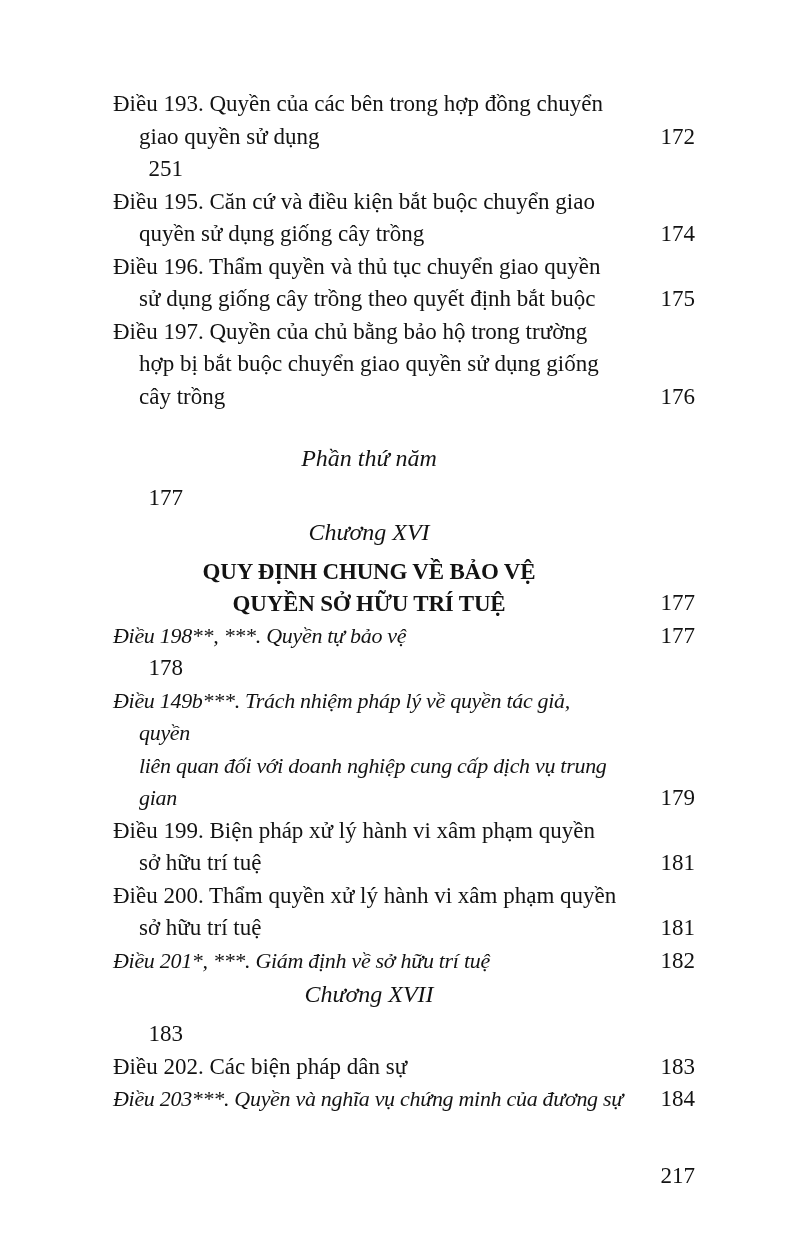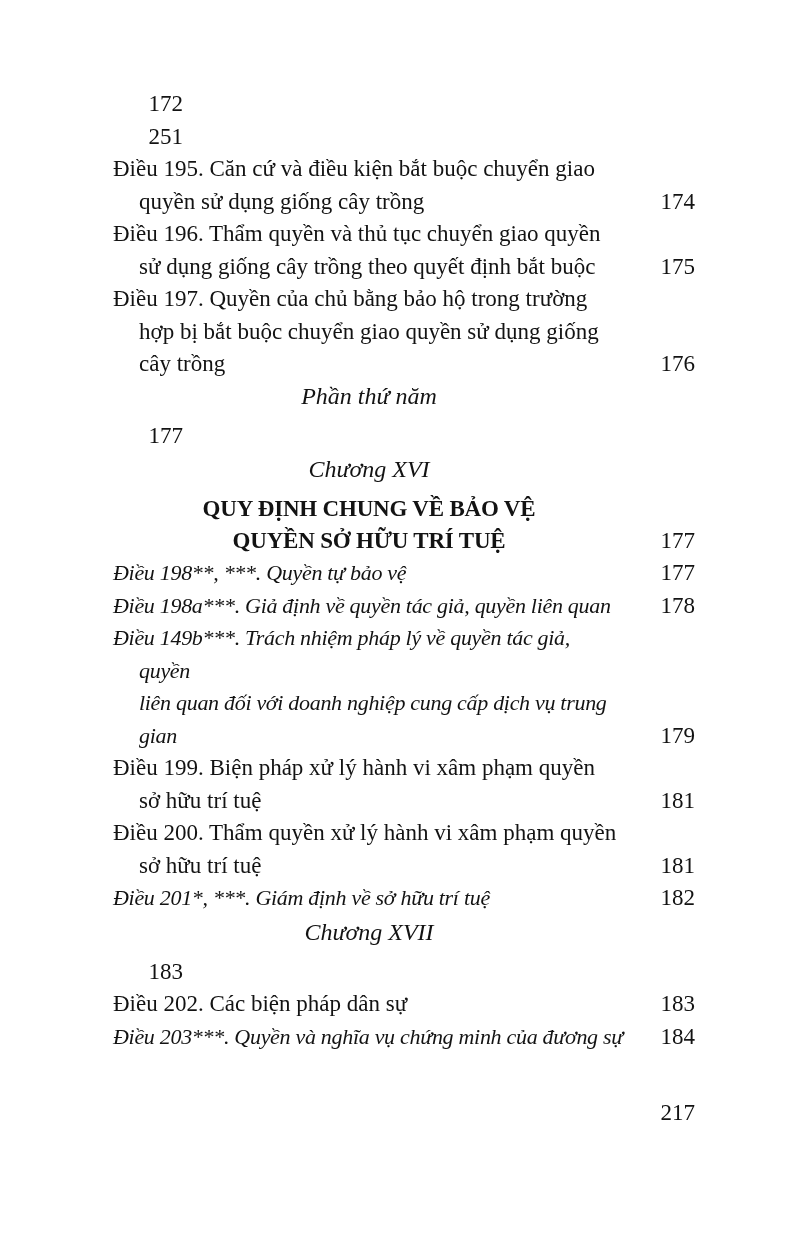--- a/index.html
+++ b/index.html
@@ -54,36 +54,38 @@
   }
   .row.heading .t {
     text-align: center;
     font-weight: bold;
     font-size: 23px;
     line-height: 32px;
     padding-left: 0;
     text-indent: 0;
     letter-spacing: -0.2px;
   }
-  .row.part-label   { margin-top: 0; }
+  .row.part-label   { margin-top: 30px; }
   .row.heading      { margin-top: 9px; }
   .row.chapter-label{ margin-top: 2px; }
   .footer {
     margin-top: 46px;
     text-align: right;
     font-size: 23px;
     line-height: 28px;
   }
 </style>
 </head>
 <body>
 
 <div class="page">
   <div>
       <div class="row entry roman">
+        <div class="t">Điều 193. Quyền của các bên trong hợp đồng chuyển
+giao quyền sử dụng</div>
         <div class="pg">172</div>
       </div>
       <div class="row entry italic">
         <div class="pg">251</div>
       </div>
       <div class="row entry roman">
         <div class="t">Điều 195. Căn cứ và điều kiện bắt buộc chuyển giao
 quyền sử dụng giống cây trồng</div>
         <div class="pg">174</div>
       </div>
@@ -112,21 +114,20 @@
       <div class="row heading">
         <div class="t">QUY ĐỊNH CHUNG VỀ BẢO VỆ
 QUYỀN SỞ HỮU TRÍ TUỆ</div>
         <div class="pg">177</div>
       </div>
       <div class="row entry italic">
         <div class="t">Điều 198**, ***. Quyền tự bảo vệ</div>
         <div class="pg">177</div>
       </div>
       <div class="row entry italic">
-        <div class="t">Điều 198a***. Giả định về quyền tác giả, quyền liên quan</div>
         <div class="pg">178</div>
       </div>
       <div class="row entry italic">
         <div class="t">Điều 149b***. Trách nhiệm pháp lý về quyền tác giả, quyền
 liên quan đối với doanh nghiệp cung cấp dịch vụ trung gian</div>
         <div class="pg">179</div>
       </div>
       <div class="row entry roman">
         <div class="t">Điều 199. Biện pháp xử lý hành vi xâm phạm quyền
 sở hữu trí tuệ</div>

